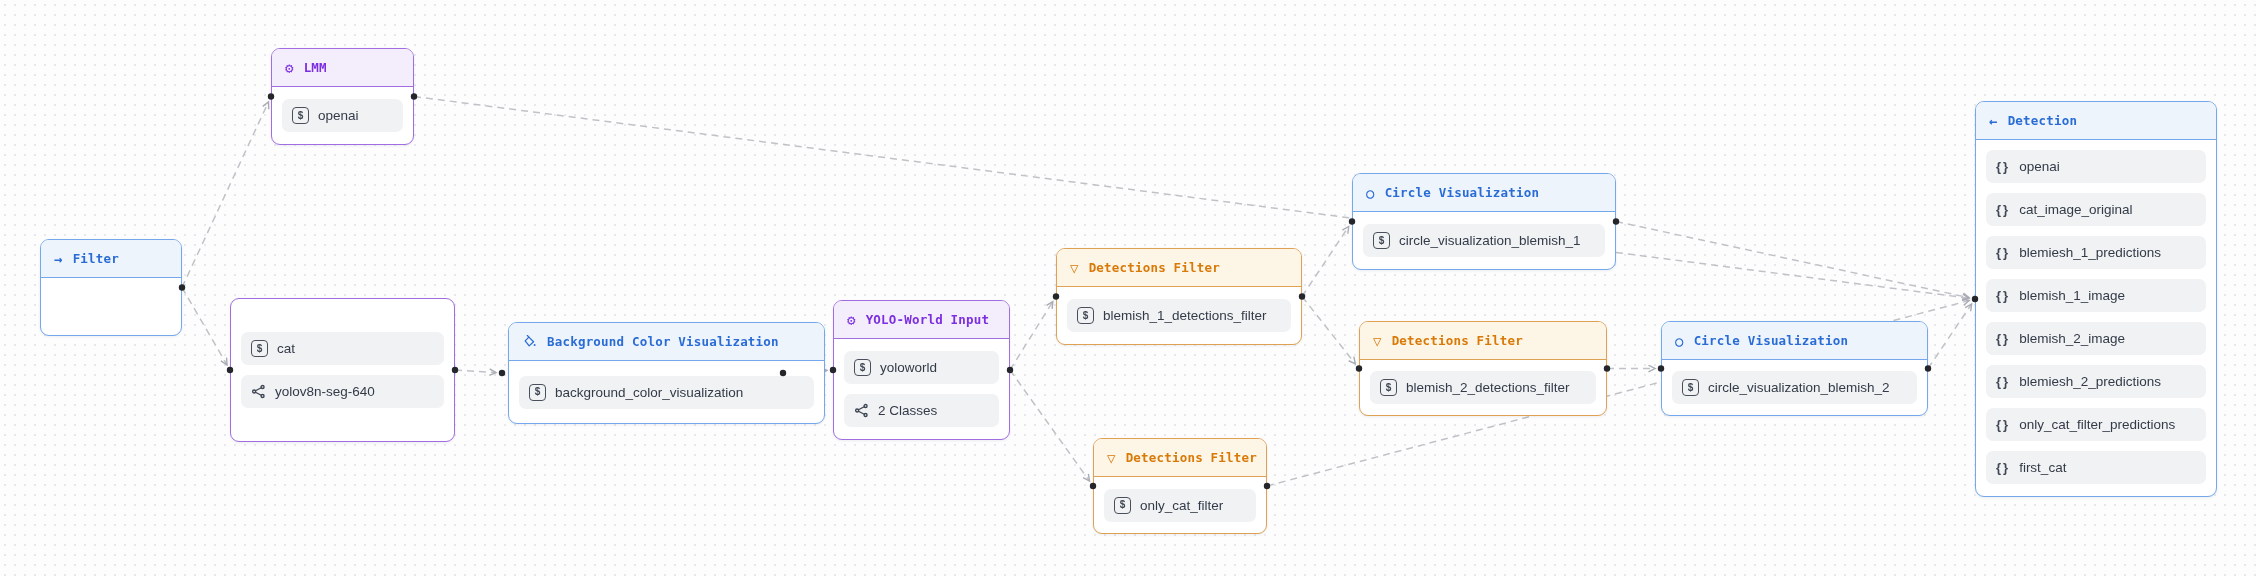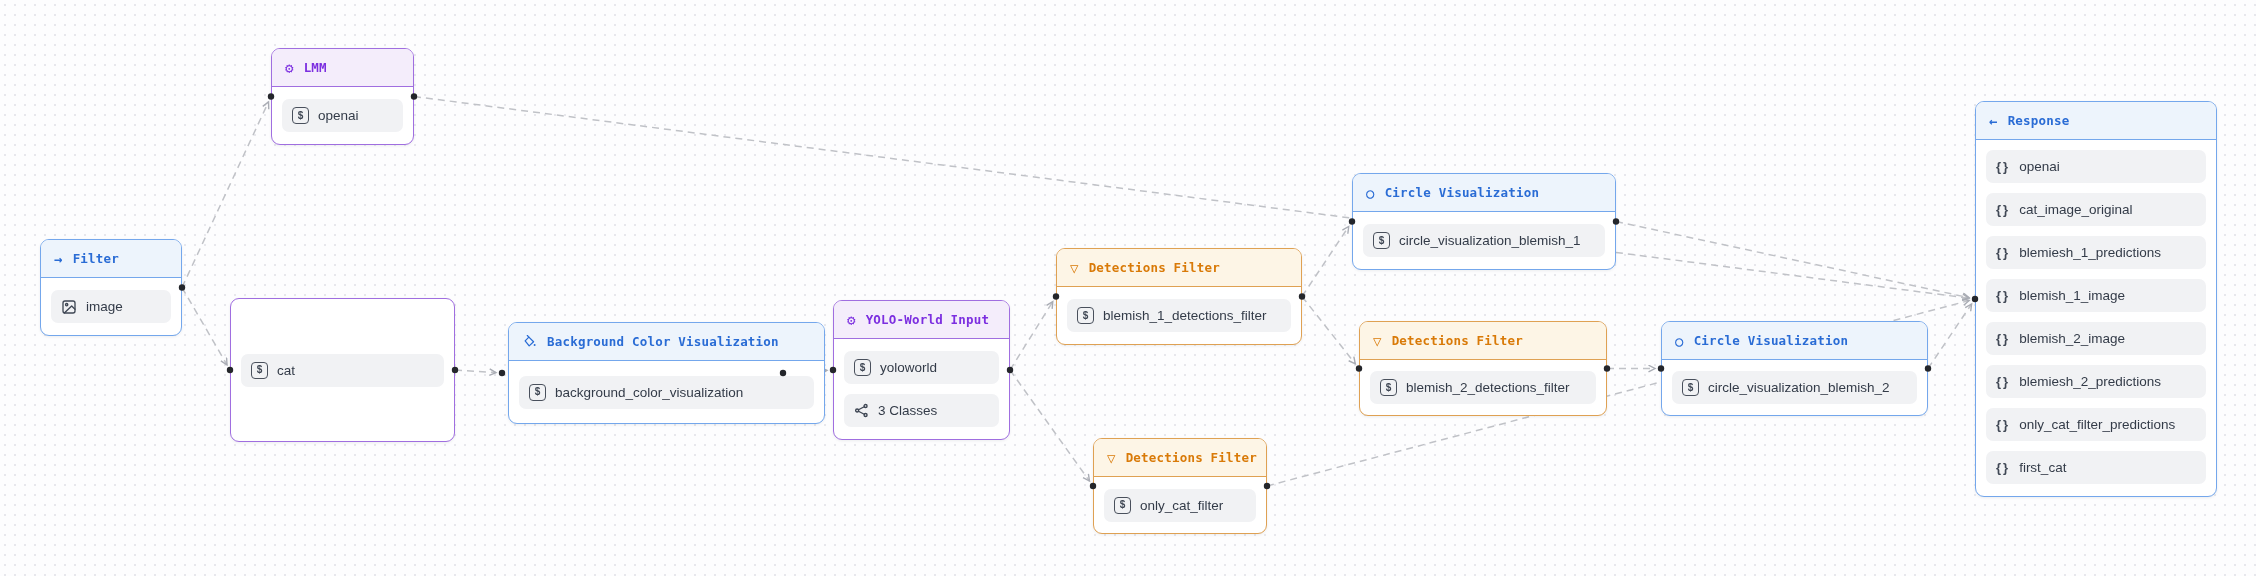--- a/index.html
+++ b/index.html
@@ -73,52 +73,51 @@
       <line x1="1928" y1="368.5" x2="1971.6" y2="304" marker-end="url(#arr)"></line>
       <line x1="1267" y1="486" x2="1969.2" y2="300.5" marker-end="url(#arr)"></line>
     </g>
   </svg>
 
   <div class="node t-blue" style="left:40px;top:239px;width:142px;height:97px">
     <div class="head">
       <span class="gicon">→</span>
       <span>Filter</span>
     </div>
-    <div class="body">
+  </div>
+
+  <div class="node t-purple" style="left:271px;top:48px;width:143px;height:97px">
+    <div class="head">
+      <span class="gicon">⚙</span>
+      <span>LMM</span>
+    </div>
+    <div class="body">
+      <div class="pill">
+        <span class="picon pbox">$</span>
+        <span>openai</span>
+      </div>
+    </div>
+  </div>
+
+  <div class="node t-purple" style="left:230px;top:298px;width:225px;height:144px">
+    <div class="body">
+      <div class="pill">
+        <span class="picon pbox">$</span>
+        <span>cat</span>
+      </div>
       <div class="pill">
         <span class="picon">
-          <svg width="16" height="16" viewBox="0 0 24 24" fill="none" stroke="#3f4754" stroke-width="2" stroke-linecap="round" stroke-linejoin="round">
-              <rect x="3" y="3" width="18" height="18" rx="3"></rect>
-              <circle cx="8.5" cy="8.5" r="1.7"></circle>
-              <path d="M21 15.5l-5-5L5 21"></path>
+          <svg width="15" height="15" viewBox="0 0 24 24" fill="none" stroke="#3f4754" stroke-width="2.2" stroke-linecap="round">
+              <circle cx="5" cy="12" r="2.4"></circle>
+              <circle cx="18.5" cy="4.8" r="2.4"></circle>
+              <circle cx="18.5" cy="19.2" r="2.4"></circle>
+              <path d="M7.2 10.8l9.1-4.8M7.2 13.2l9.1 4.8"></path>
             </svg>
         </span>
-        <span>image</span>
-      </div>
-    </div>
-  </div>
-
-  <div class="node t-purple" style="left:271px;top:48px;width:143px;height:97px">
-    <div class="head">
-      <span class="gicon">⚙</span>
-      <span>LMM</span>
-    </div>
-    <div class="body">
-      <div class="pill">
-        <span class="picon pbox">$</span>
-        <span>openai</span>
-      </div>
-    </div>
-  </div>
-
-  <div class="node t-purple" style="left:230px;top:298px;width:225px;height:144px">
-    <div class="body">
-      <div class="pill">
-        <span class="picon pbox">$</span>
-        <span>cat</span>
+        <span>yolov8n-seg-640</span>
       </div>
     </div>
   </div>
 
   <div class="node t-blue" style="left:508px;top:322px;width:317px;height:102px">
     <div class="head">
       <span class="gicon">
         <svg width="15" height="15" viewBox="0 0 24 24" fill="none" stroke="currentColor" stroke-width="2" stroke-linecap="round" stroke-linejoin="round">
             <path d="M5 11 L11 5 L18.5 12.5 L11.5 19 Z"></path>
             <path d="M11 5 L8.5 2.5"></path>
@@ -147,21 +146,21 @@
       </div>
       <div class="pill">
         <span class="picon">
           <svg width="15" height="15" viewBox="0 0 24 24" fill="none" stroke="#3f4754" stroke-width="2.2" stroke-linecap="round">
               <circle cx="5" cy="12" r="2.4"></circle>
               <circle cx="18.5" cy="4.8" r="2.4"></circle>
               <circle cx="18.5" cy="19.2" r="2.4"></circle>
               <path d="M7.2 10.8l9.1-4.8M7.2 13.2l9.1 4.8"></path>
             </svg>
         </span>
-        <span>3 Classes</span>
+        <span>2 Classes</span>
       </div>
     </div>
   </div>
 
   <div class="node t-orange" style="left:1056px;top:248px;width:246px;height:97px">
     <div class="head">
       <span class="gicon">▽</span>
       <span>Detections Filter</span>
     </div>
     <div class="body">
@@ -220,21 +219,21 @@
       <div class="pill">
         <span class="picon pbox">$</span>
         <span>circle_visualization_blemish_2</span>
       </div>
     </div>
   </div>
 
   <div class="node t-blue" style="left:1975px;top:101px;width:242px;height:396px">
     <div class="head">
       <span class="gicon">←</span>
-      <span>Response</span>
+      <span>Detection</span>
     </div>
     <div class="body" style="justify-content:flex-start">
       <div class="pill">
         <span class="picon pbraces">{}</span>
         <span>openai</span>
       </div>
       <div class="pill">
         <span class="picon pbraces">{}</span>
         <span>cat_image_original</span>
       </div>

